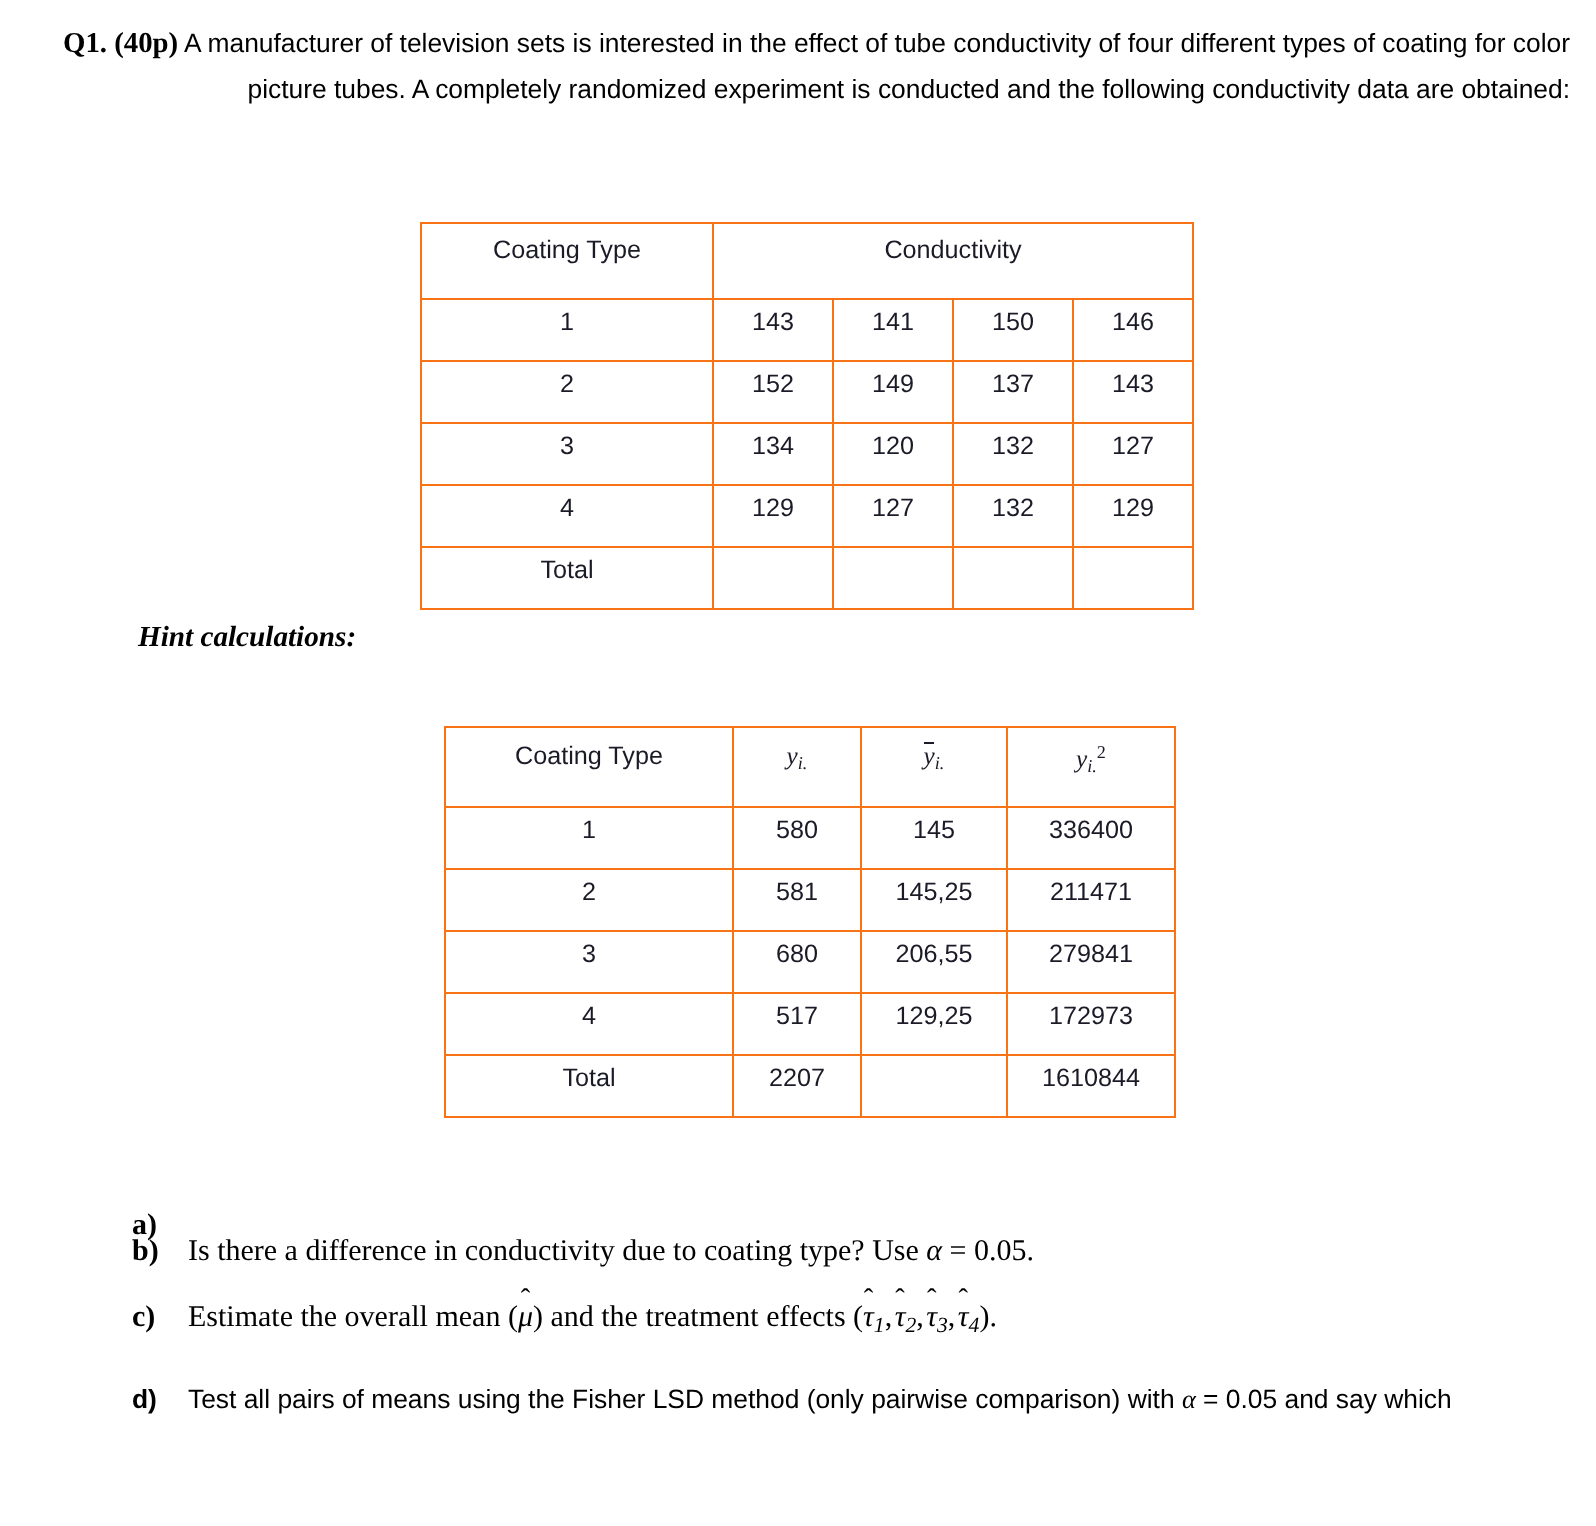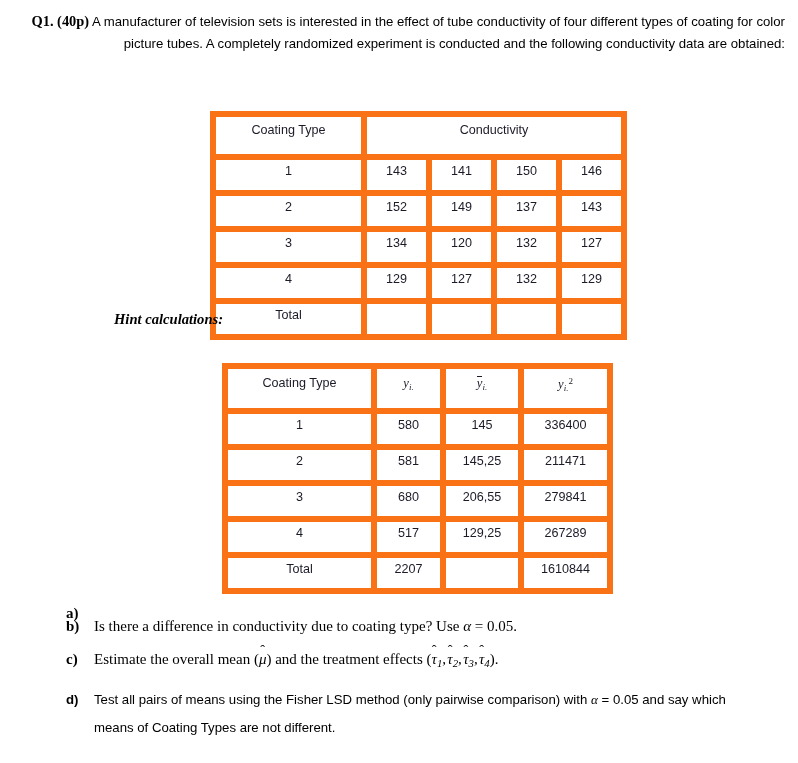--- a/index.html
+++ b/index.html
@@ -35,21 +35,21 @@
 
   
   .doc-table {
     position: absolute;
     border-collapse: collapse;
     font-size: 12.6px;
     color: #1b1b28;
     table-layout: fixed;
   }
   .doc-table td {
-    border: 6px solid #f97316;
+    border: 1px solid #f97316;
     text-align: center;
     vertical-align: top;
     padding-top: 4px;
     height: 25px;
     font-family: "Liberation Sans", sans-serif;
   }
 
   
   #table-conductivity {
     left: 210px;
@@ -74,21 +74,20 @@
   
   #hint-label {
     position: absolute;
     left: 69px;
     top: 311px;
     font-family: "Liberation Serif", serif;
     font-style: italic;
     font-weight: bold;
     font-size: 14.6px;
     color: #000;
-    margin-left: 45px;
   }
 
   
   .mi {
     font-family: "Liberation Serif", serif;
     font-style: italic;
   }
   .sub {
     font-size: 0.72em;
     vertical-align: -0.28em;
@@ -240,21 +239,21 @@
     <tr>
       <td class="h-type">3</td>
       <td class="h-yi">680</td>
       <td class="h-ybar">206,55</td>
       <td class="h-sq">279841</td>
     </tr>
     <tr>
       <td class="h-type">4</td>
       <td class="h-yi">517</td>
       <td class="h-ybar">129,25</td>
-      <td class="h-sq">267289</td>
+      <td class="h-sq">172973</td>
     </tr>
     <tr>
       <td class="h-type">Total</td>
       <td class="h-yi">2207</td>
       <td class="h-ybar"></td>
       <td class="h-sq">1610844</td>
     </tr>
   </tbody>
 </table>
 
@@ -267,16 +266,15 @@
   <div class="q-item q-serif">
     <span class="marker">b)</span><span>Is there a difference in conductivity due to coating type? Use </span><span class="mathvar">α</span><span> = 0.05.</span>
   </div>
 
   <div class="q-item q-serif">
     <span class="marker">c)</span><span>Estimate the overall mean (</span><span class="mathvar hat">μ</span><span>) and the treatment effects (</span><span class="mathvar hat">τ</span><span class="sub">1</span>, <span class="mathvar hat">τ</span><span class="sub">2</span>, <span class="mathvar hat">τ</span><span class="sub">3</span>, <span class="mathvar hat">τ</span><span class="sub">4</span><span>).</span>
   </div>
 
   <div class="q-item q-sans">
     <span class="marker">d)</span><span>Test all pairs of means using the Fisher LSD method (only pairwise comparison) with </span><span class="mathvar">α</span><span> = 0.05 and say which</span>
-    <span class="cont">means of Coating Types are not different.</span>
   </div>
 
 </div>
 
 </body></html>

